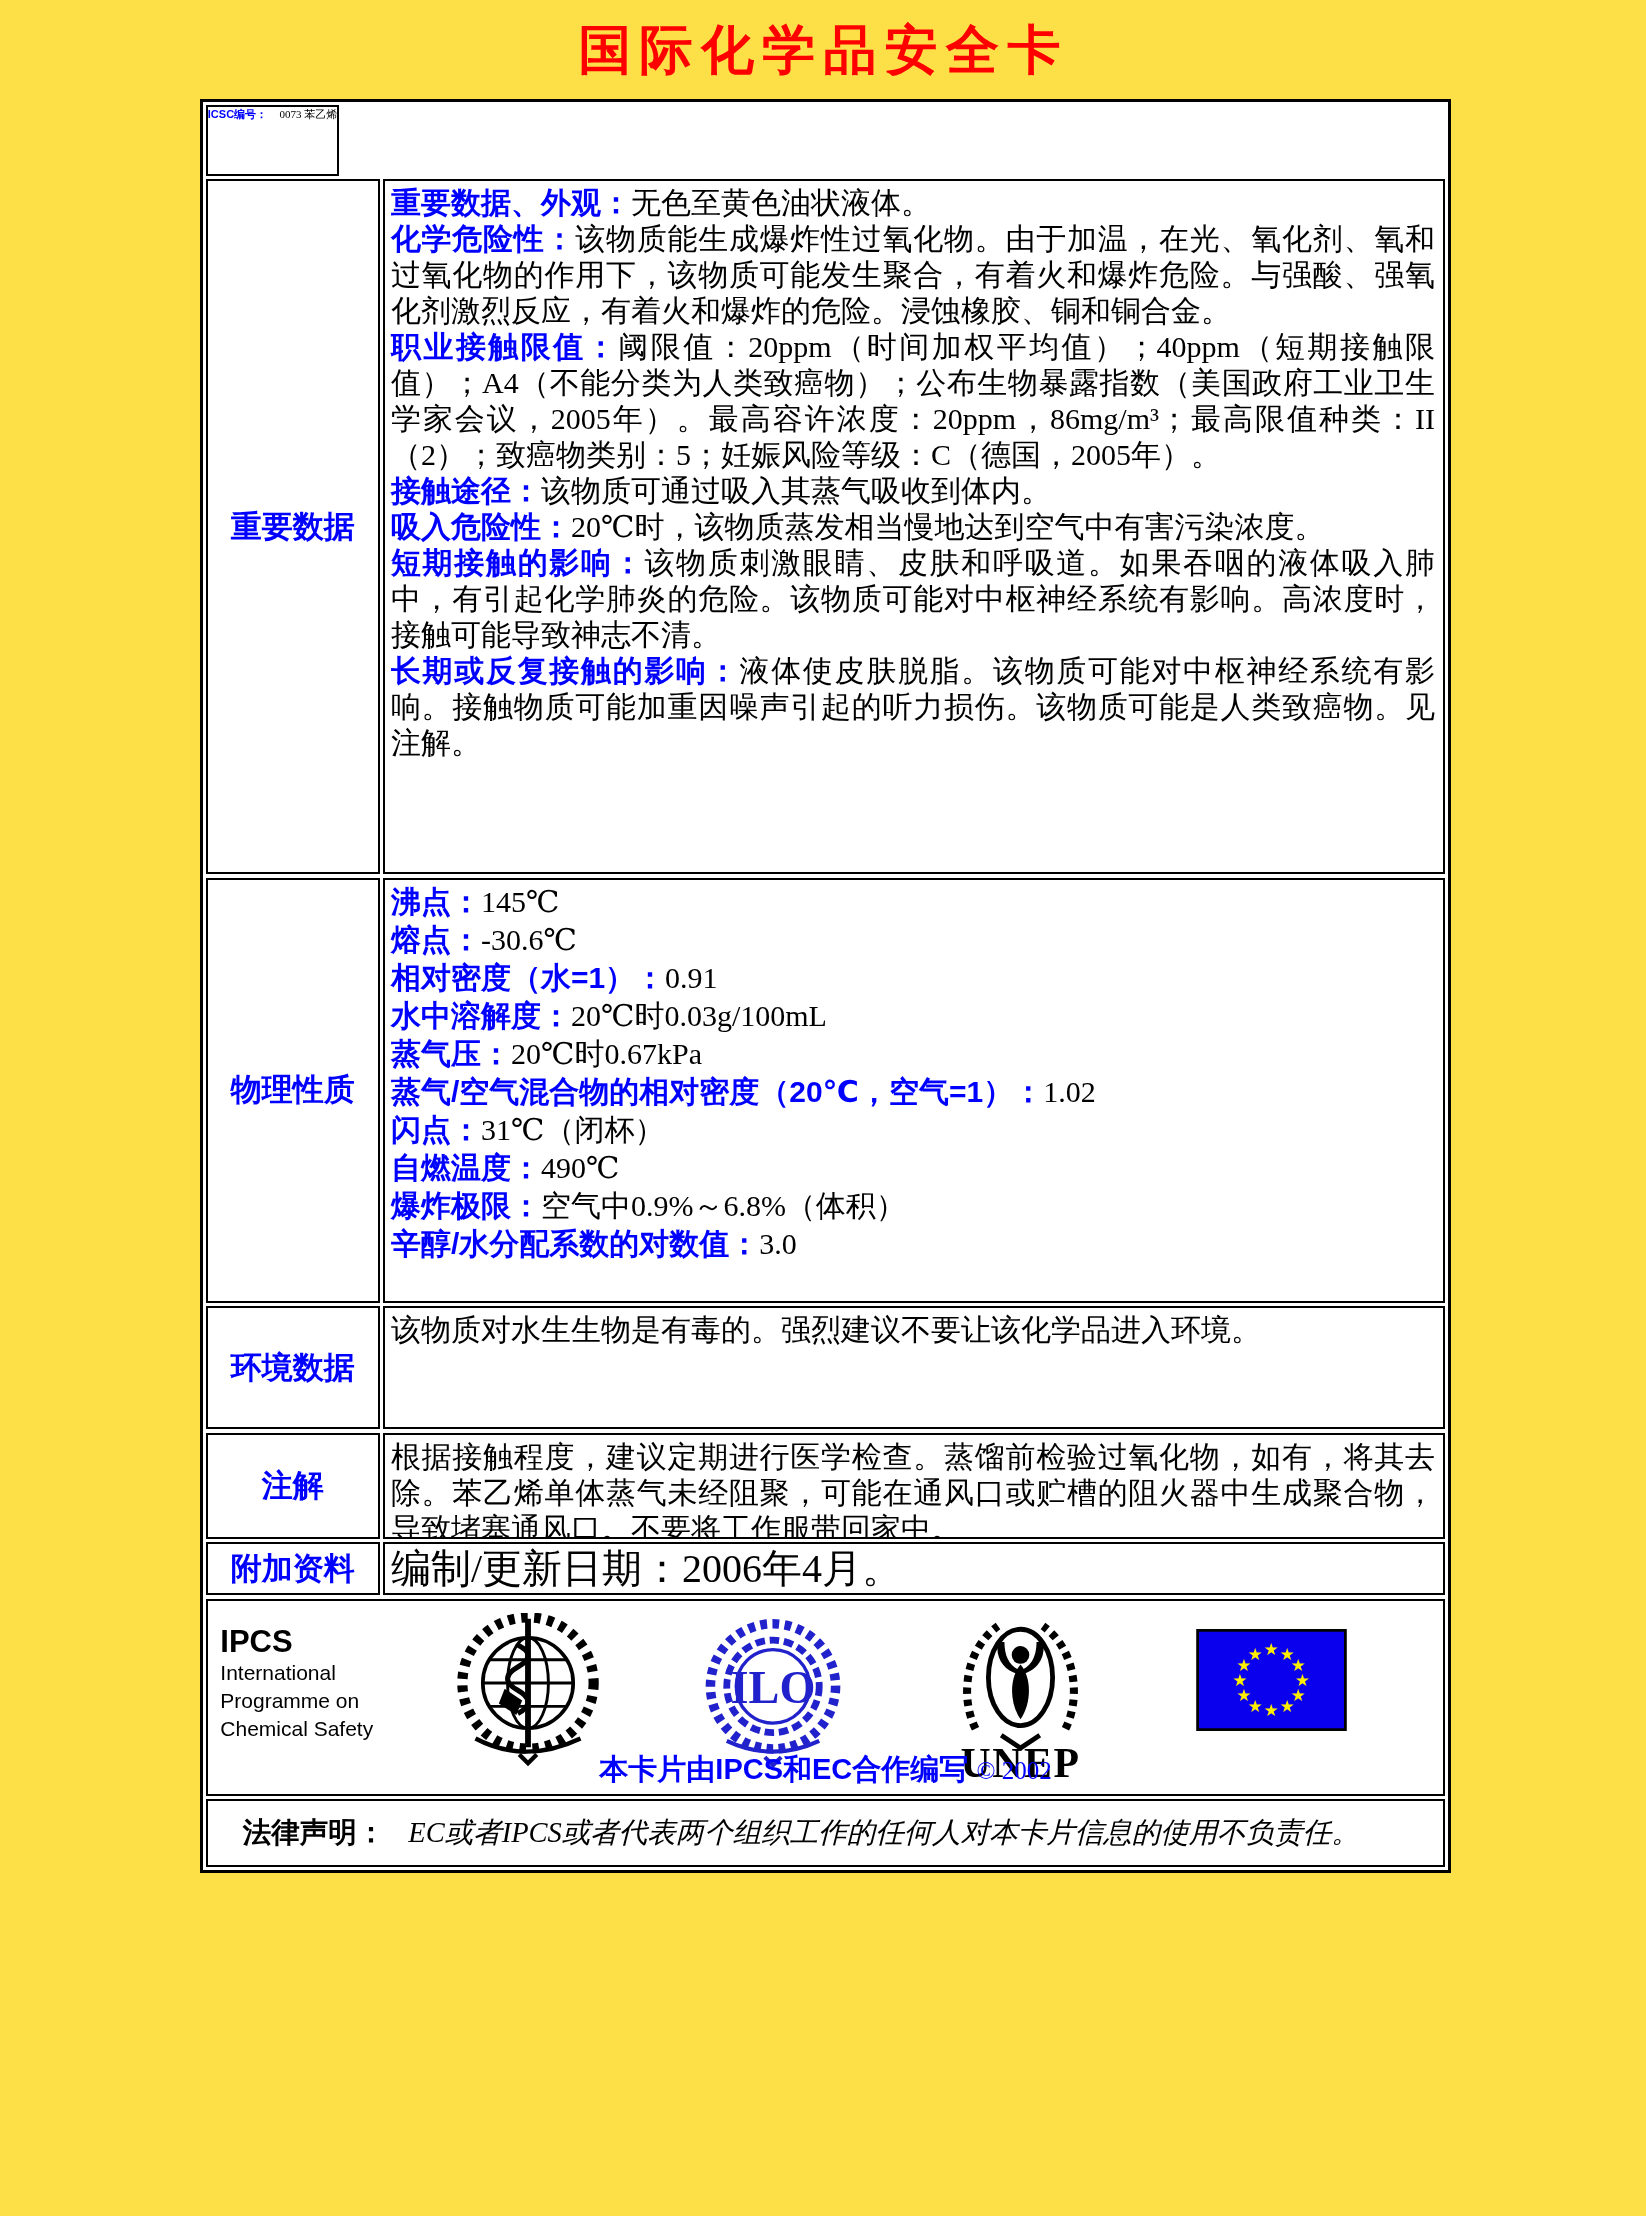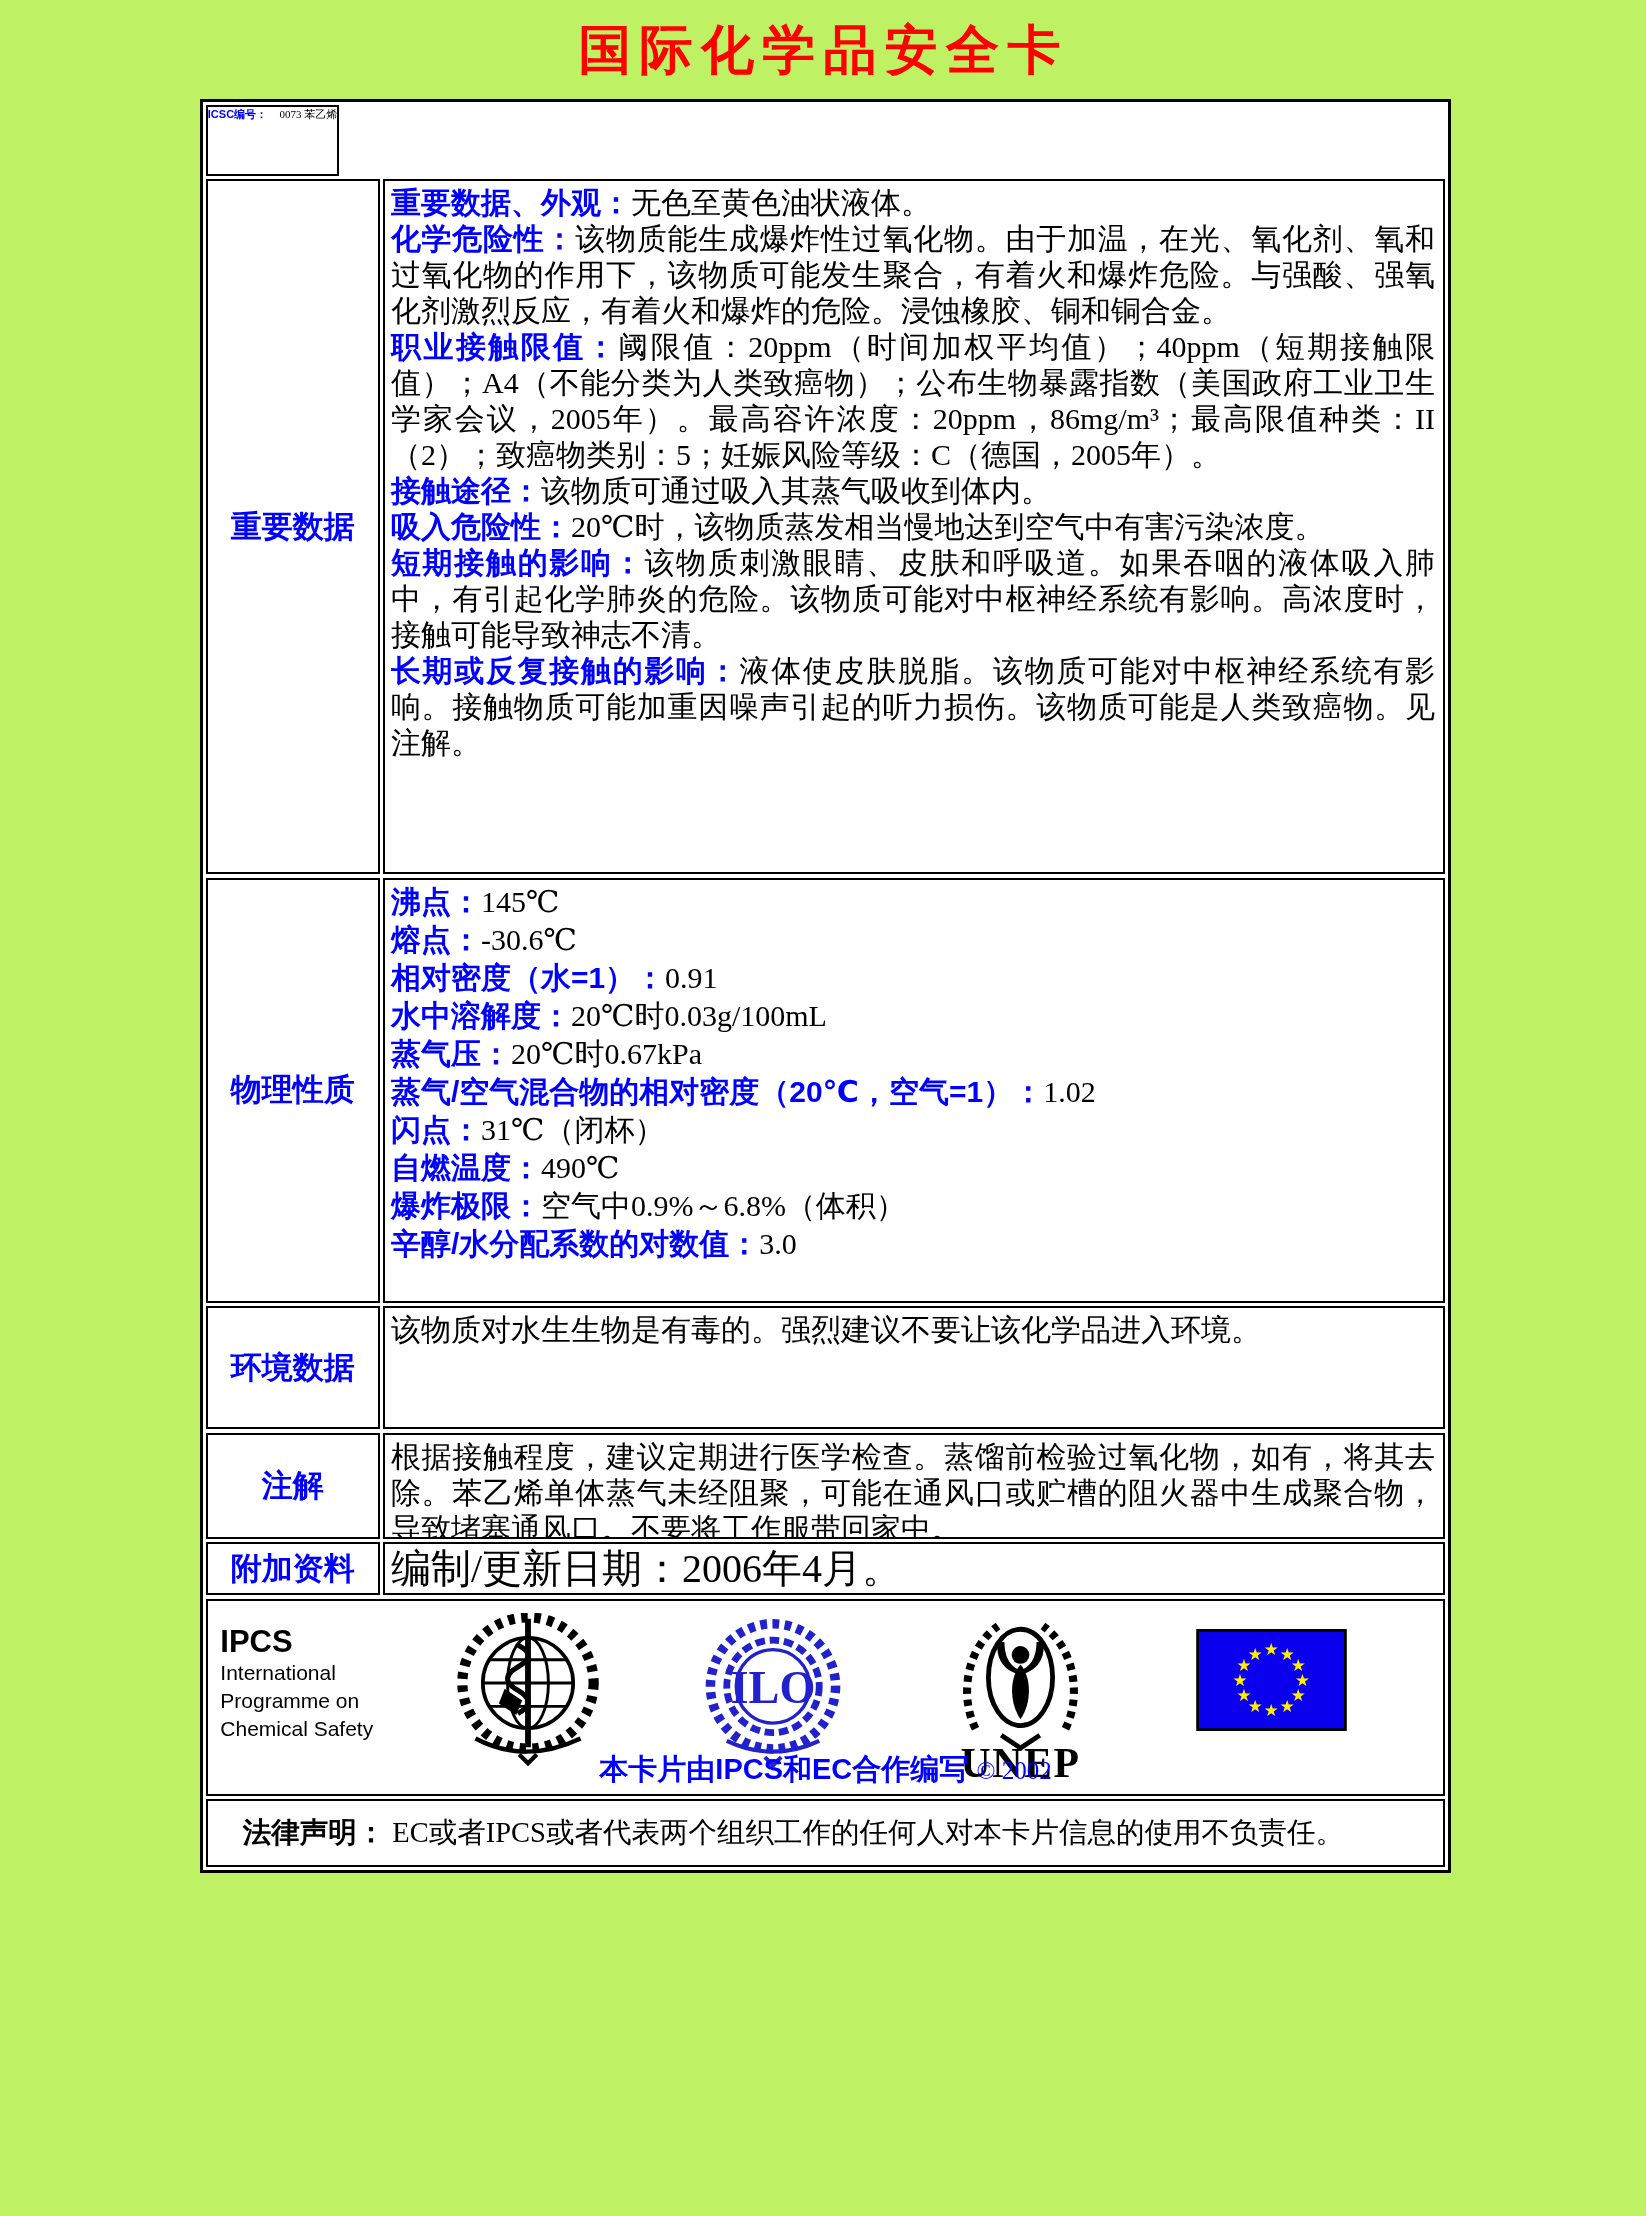--- a/index.html
+++ b/index.html
@@ -1,16 +1,16 @@
 <!DOCTYPE html>
 <html style="font-size:11px"><head>
 <meta charset="utf-8">
 <style>
   html,body{margin:0;padding:0;background:#fff;}
-  .page{position:relative;width:1647px;height:2216px;background:#bef264;overflow:hidden;
+  .page{position:relative;width:1647px;height:2216px;background:#fde047;overflow:hidden;
         font-family:"Liberation Serif","DejaVu Serif",serif;color:#000;}
 
   .title{position:absolute;top:15.3px;left:0;width:100%;margin:0;text-align:center;
          font-family:"Liberation Sans","DejaVu Sans",sans-serif;font-weight:bold;
          font-size:53px;letter-spacing:8.3px;color:#FF0000;}
 
   .card{position:absolute;left:200px;top:99px;width:1251px;box-sizing:border-box;
         border:3.5px solid #000;padding:2.8px;background:#fff;
         display:flex;flex-direction:column;gap:3.5px;}
   .row{display:flex;gap:3.5px;box-sizing:border-box;}
@@ -47,21 +47,21 @@
   .ipcs-title{font-size:31px;font-weight:bold;line-height:35px;}
   .ipcs-sub{font-size:21px;line-height:28px;}
   .logo{position:absolute;}
   .credit-line{position:absolute;left:0;bottom:4.2px;width:100%;text-align:center;
                font-family:"Liberation Sans","DejaVu Sans",sans-serif;font-weight:bold;
                font-size:29px;color:#0000FF;}
   .credit-copy{font-family:"Liberation Serif","DejaVu Serif",serif;font-weight:normal;font-size:25px;}
 
   .legal-cell{display:flex;align-items:center;padding:0 7px;font-size:28.5px;}
   .legal-label{font-family:"Liberation Sans","DejaVu Sans",sans-serif;font-weight:bold;color:#000;margin-left:28px;}
-  .legal-text{margin-left:7px;}
+  .legal-text{margin-left:23px;font-style:italic;}
 </style>
 </head>
 <body>
 
 <div class="page">
 
   <h1 class="title">国际化学品安全卡</h1>
 
   <div class="card">
 

